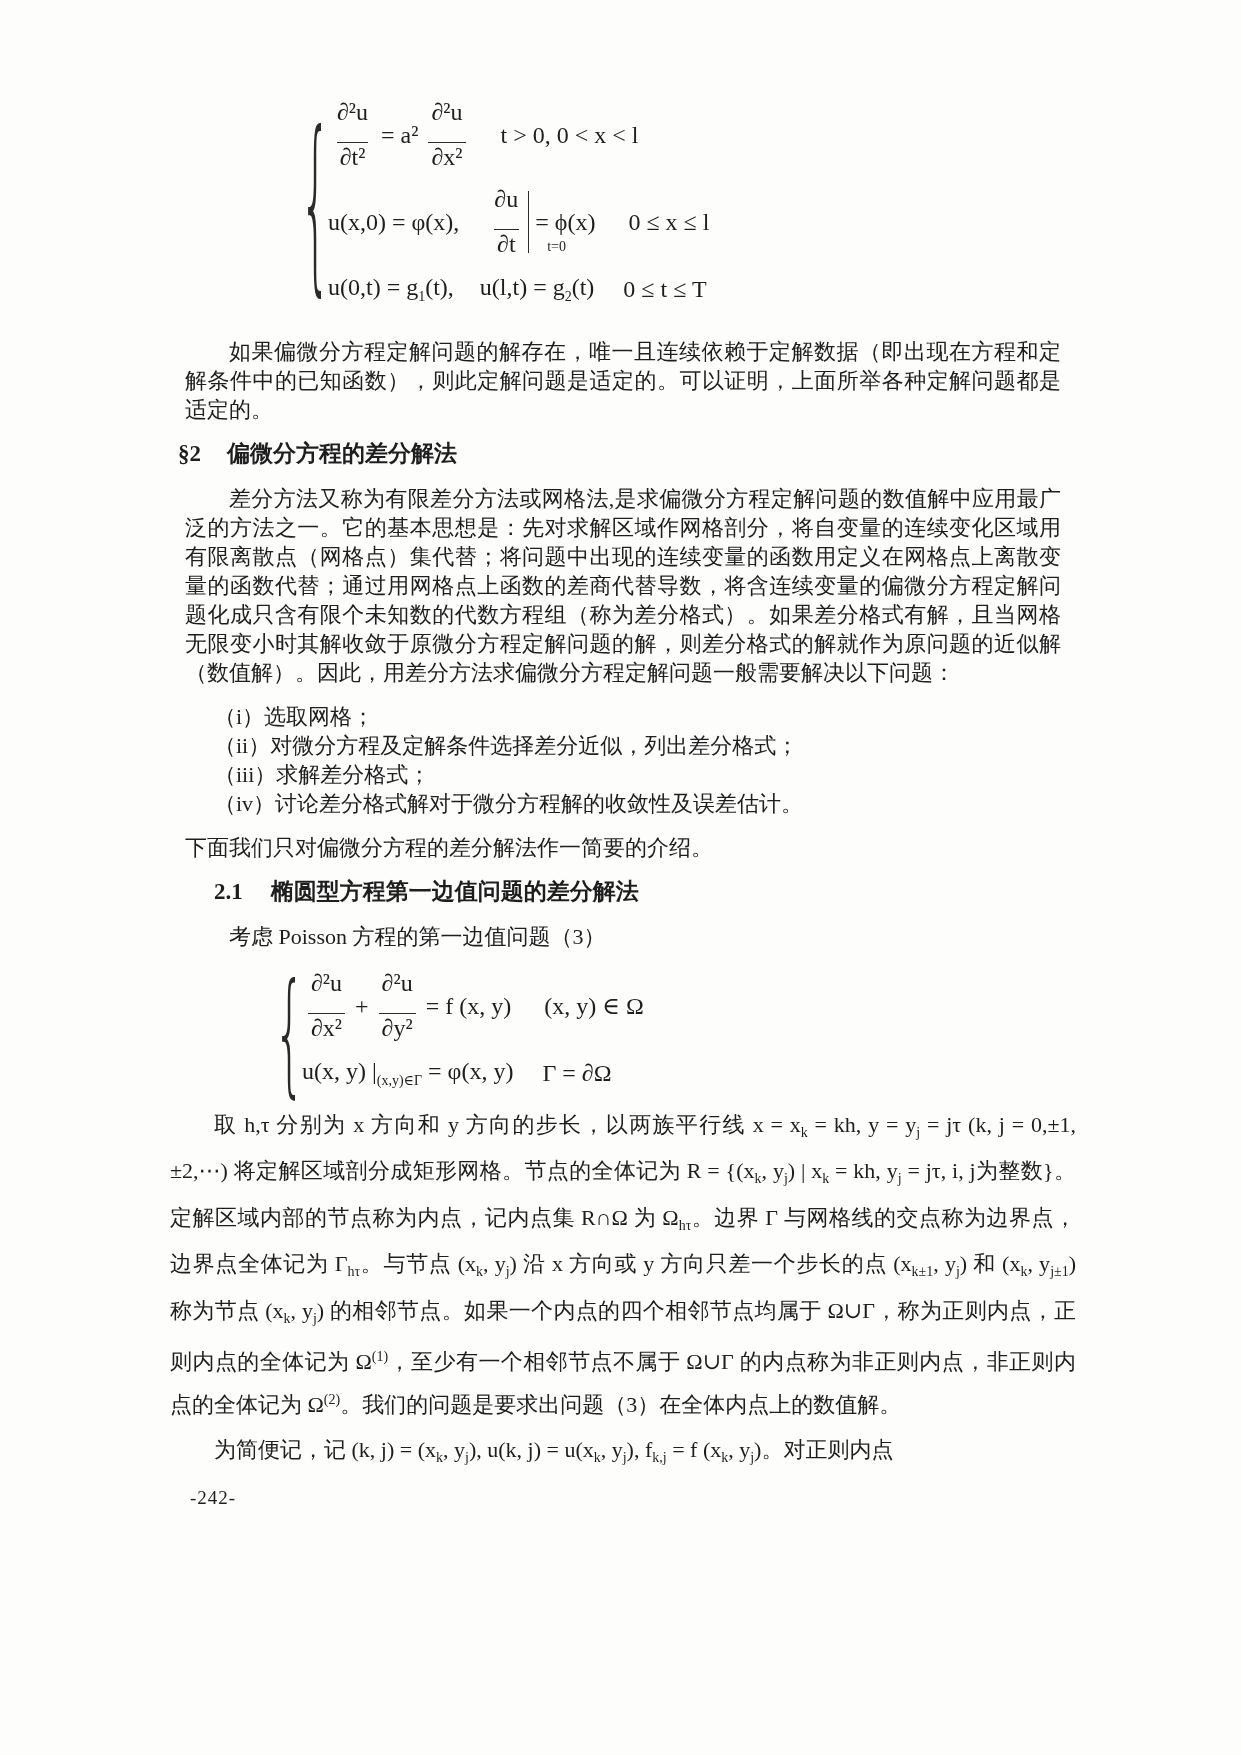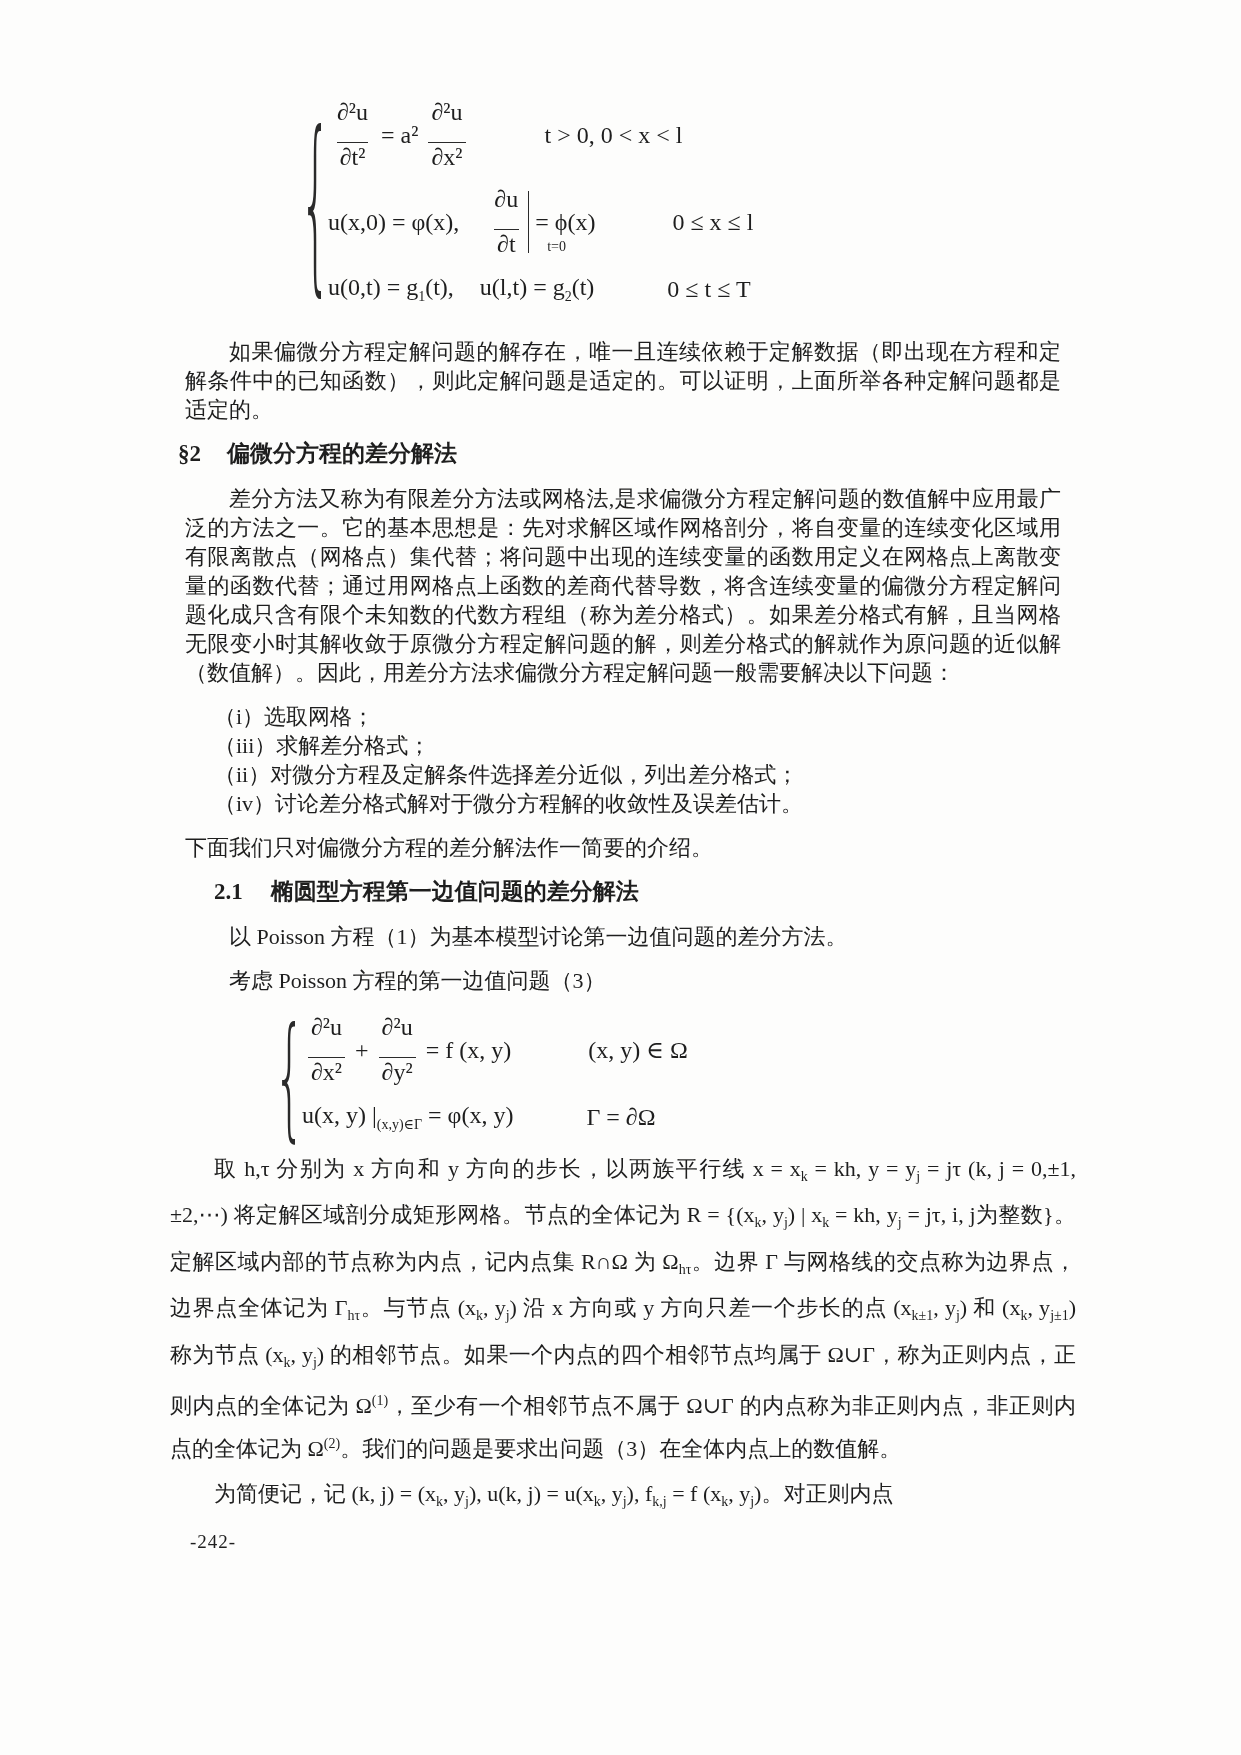--- a/index.html
+++ b/index.html
@@ -95,21 +95,21 @@
     position:relative;
     margin-left:1px;
     margin-right:2px;
   }
   .eval-bar sub {
     position:absolute;
     left:18px; bottom:-2px;
     font-size:14px;
   }
   .op { margin:0 4px;text-align:right; }
-  .cond { margin-left:73px; }
+  .cond { margin-left:29px; }
   .gap { display:inline-block; width:26px; }
   #wave-block { margin:92px 0 0 132px; }
   #wave-block .f-row.r1 { height:86px; }
   #wave-block .f-row.r2 { height:88px; }
   #wave-block .f-row.r3 { height:46px; }
   #poisson-block { margin:8px 0 0 106px; }
   #poisson-block .f-row.r1 { height:80px; }
   #poisson-block .f-row.r2 { height:54px; }
   
   .page-number {
@@ -167,30 +167,29 @@
     <div class="spacer-sm"></div>
 
     <p class="para indent">如果偏微分方程定解问题的解存在，唯一且连续依赖于定解数据（即出现在方程和定解条件中的已知函数），则此定解问题是适定的。可以证明，上面所举各种定解问题都是适定的。</p>
 
     <h2 class="heading"><span class="marker">§2</span><span>偏微分方程的差分解法</span></h2>
 
     <p class="para indent">差分方法又称为有限差分方法或网格法,是求偏微分方程定解问题的数值解中应用最广泛的方法之一。它的基本思想是：先对求解区域作网格剖分，将自变量的连续变化区域用有限离散点（网格点）集代替；将问题中出现的连续变量的函数用定义在网格点上离散变量的函数代替；通过用网格点上函数的差商代替导数，将含连续变量的偏微分方程定解问题化成只含有限个未知数的代数方程组（称为差分格式）。如果差分格式有解，且当网格无限变小时其解收敛于原微分方程定解问题的解，则差分格式的解就作为原问题的近似解（数值解）。因此，用差分方法求偏微分方程定解问题一般需要解决以下问题：</p>
 
     <ul class="step-list">
       <li>（i）选取网格；</li>
+      <li>（ii）对微分方程及定解条件选择差分近似，列出差分格式；</li>
       <li>（iii）求解差分格式；</li>
-      <li>（ii）对微分方程及定解条件选择差分近似，列出差分格式；</li>
       <li>（iv）讨论差分格式解对于微分方程解的收敛性及误差估计。</li>
     </ul>
 
     <p class="para">下面我们只对偏微分方程的差分解法作一简要的介绍。</p>
 
     <h3 class="sub-heading"><span class="marker">2.1</span><span>椭圆型方程第一边值问题的差分解法</span></h3>
 
-    <p class="para indent">以 Poisson 方程（1）为基本模型讨论第一边值问题的差分方法。</p>
     <p class="para indent">考虑 Poisson 方程的第一边值问题（3）</p>
 
     <div class="formula-block" id="poisson-block">
       <div class="brace-wrap">
         <span class="brace small">{</span>
       </div>
       <div class="rows">
         <div class="f-row r1">
           <span class="frac">
               <span class="num">∂²u</span>

